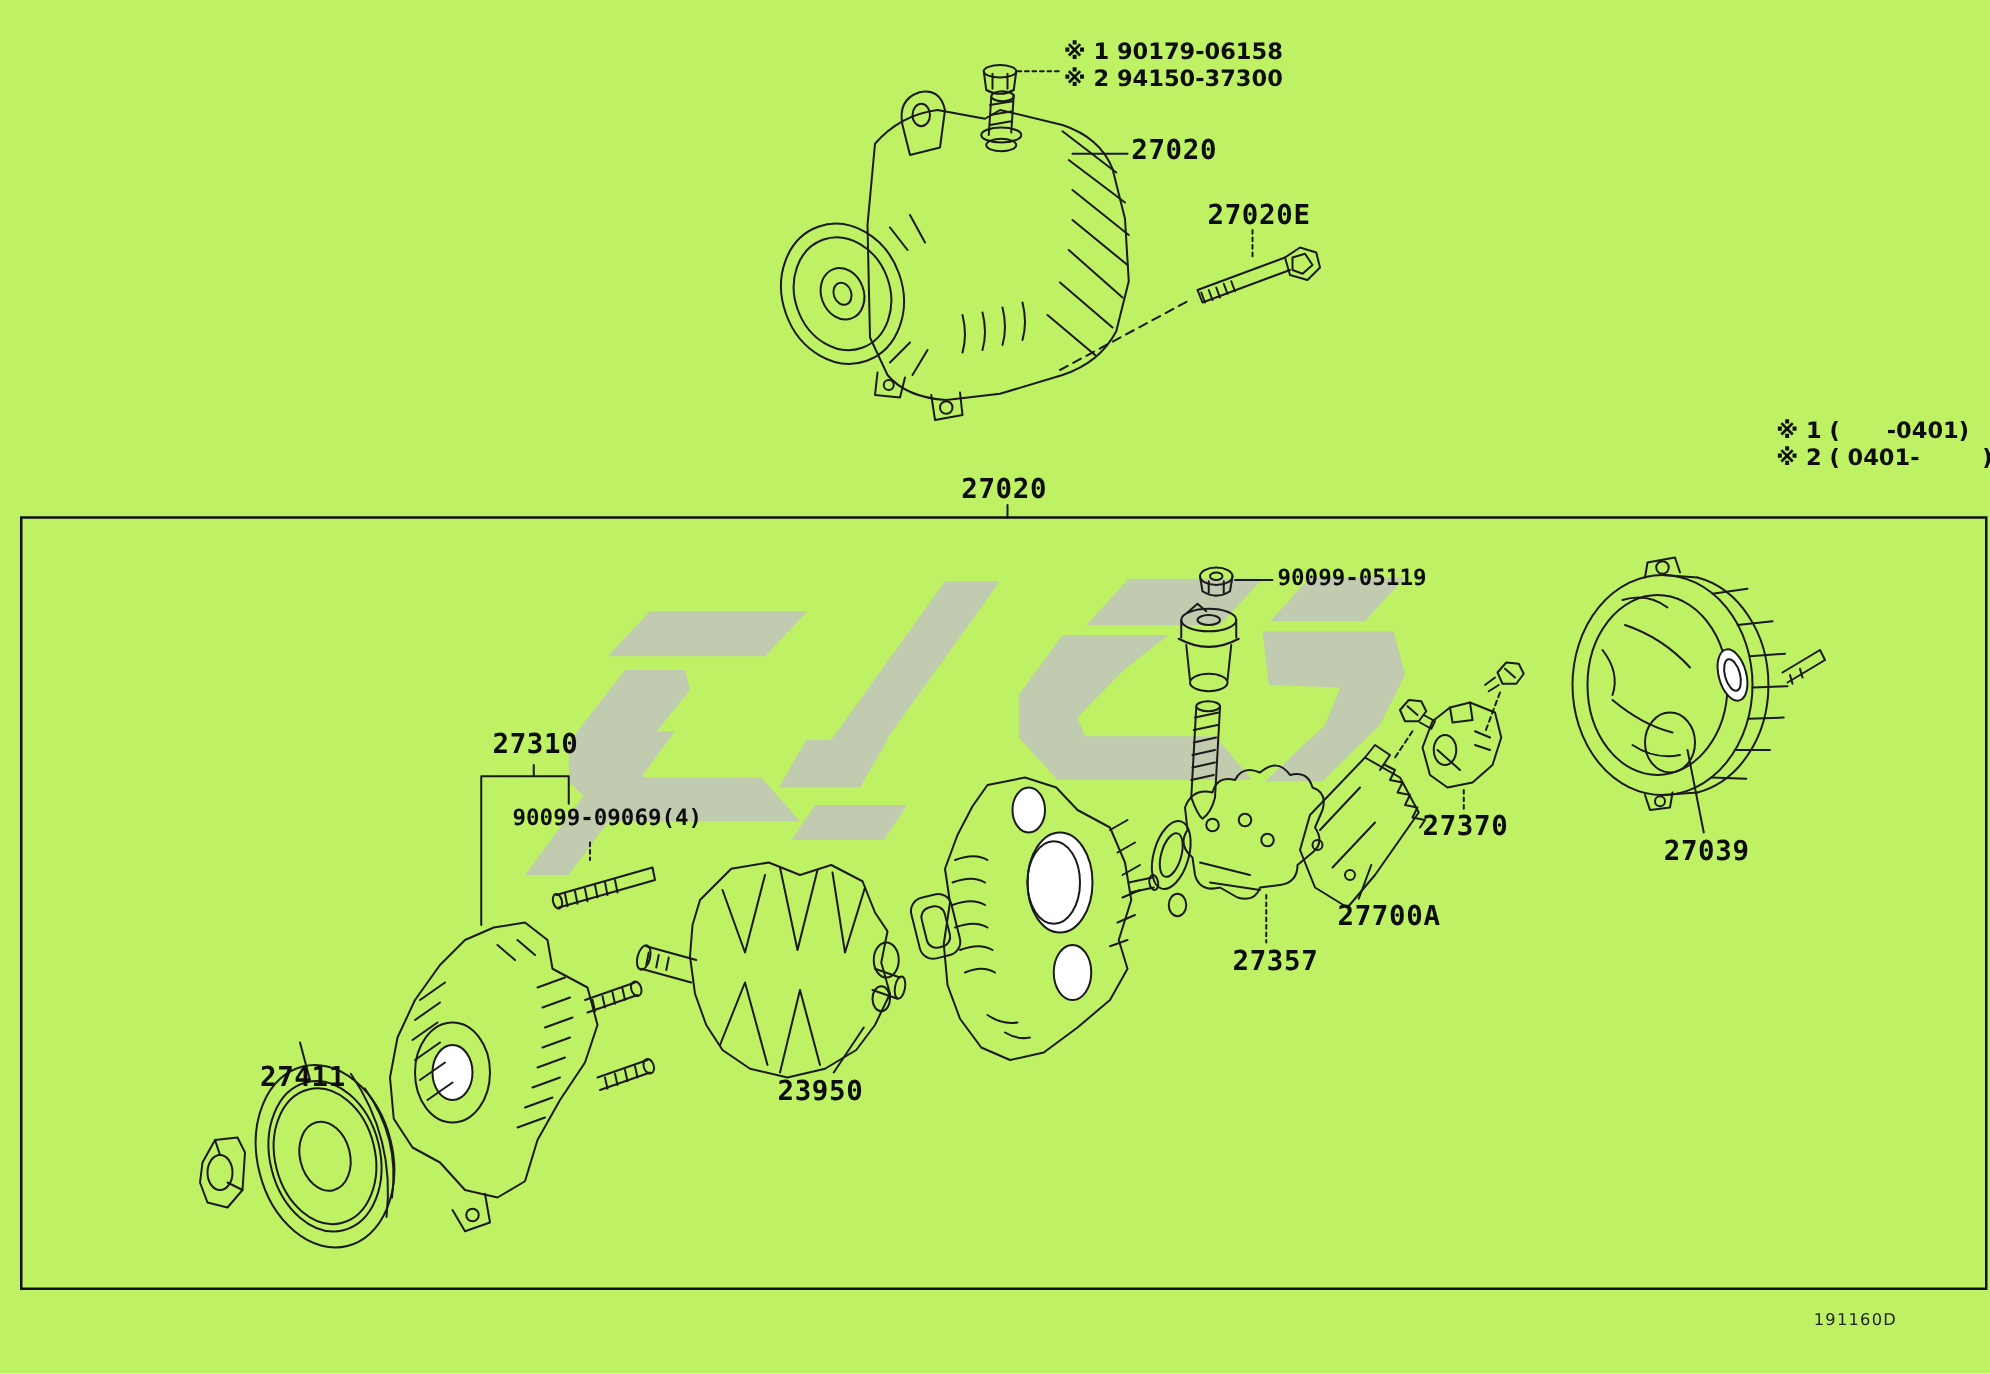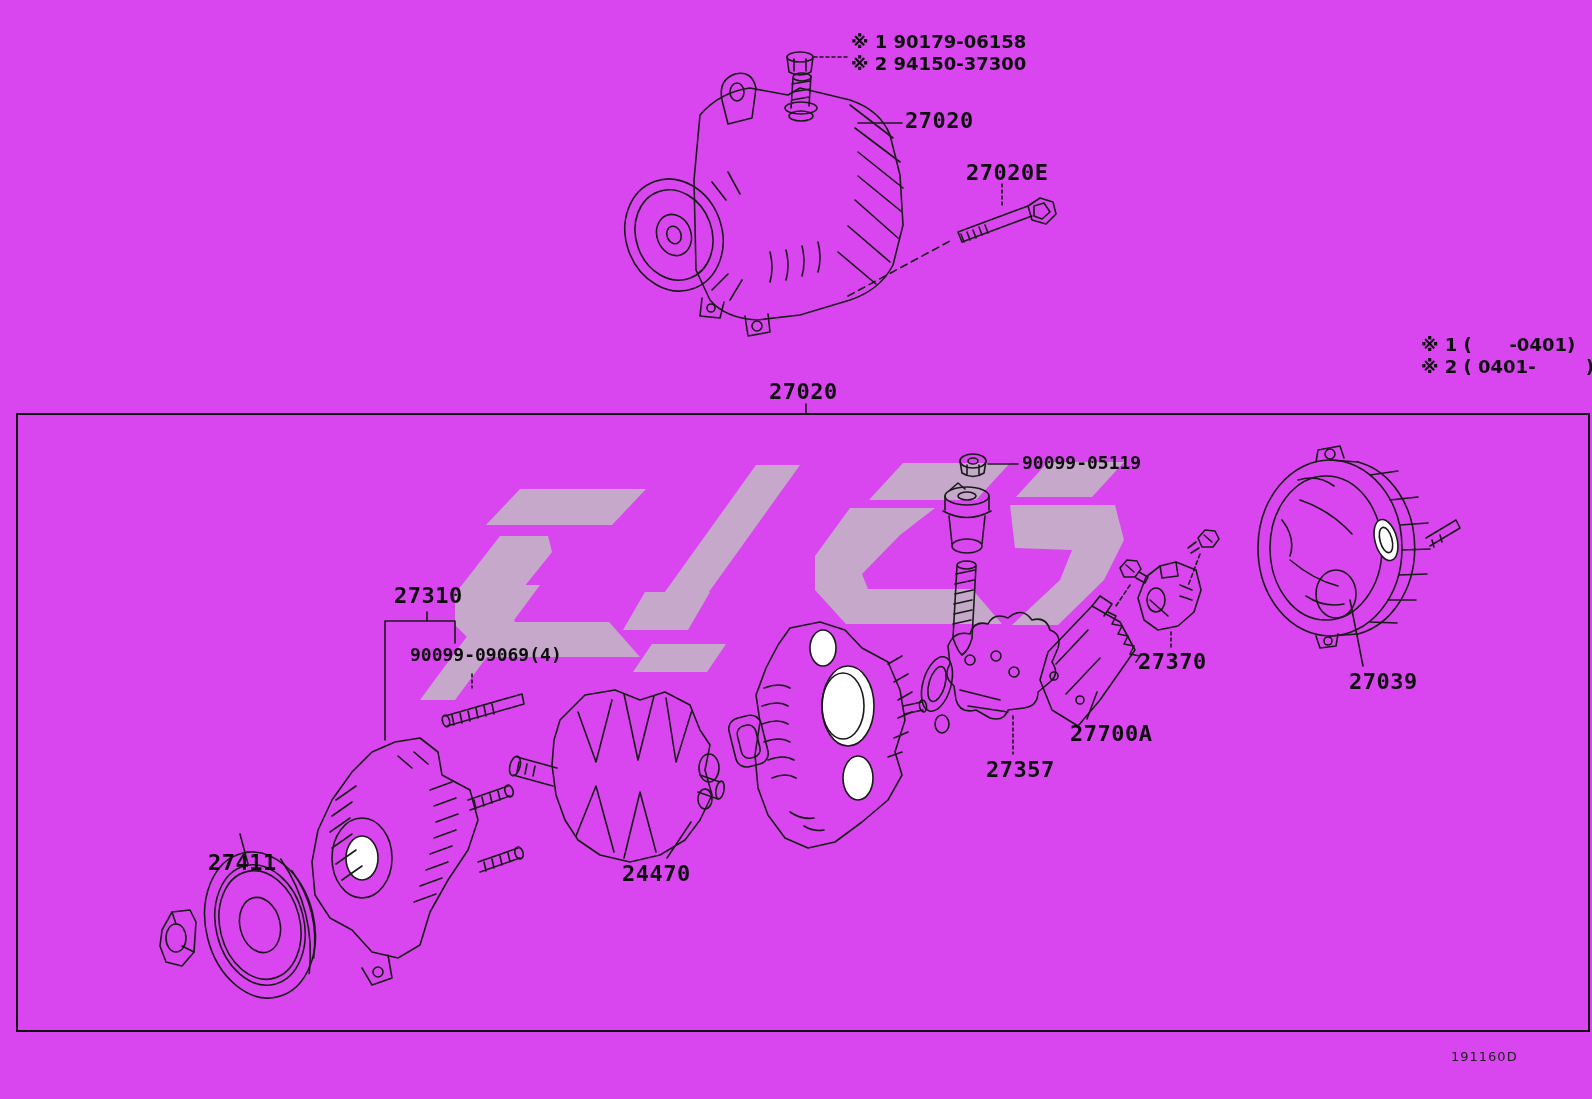--- a/index.html
+++ b/index.html
@@ -1,16 +1,16 @@
 <!DOCTYPE html>
 <html><head>
 <meta charset="utf-8">
 <style>
   html,body{margin:0;padding:0;background:#fff;}
-  .page{position:relative;width:1592px;height:1099px;background:#d946ef;overflow:hidden;
+  .page{position:relative;width:1592px;height:1099px;background:#bef264;overflow:hidden;
         font-family:"DejaVu Sans Mono", monospace;}
   .abs{position:absolute;white-space:nowrap;}
   .lbl{font-family:"DejaVu Sans Mono",monospace;font-weight:bold;font-size:22px;
        color:#0d0d0d;letter-spacing:0.5px;}
   .lbl.sm{font-size:18px;letter-spacing:0px;}
   .note{font-family:"DejaVu Sans",sans-serif;font-weight:bold;font-size:18px;
         color:#0d0d0d;white-space:pre;line-height:22px;}
   .footer{font-family:"DejaVu Sans",sans-serif;font-size:13px;color:#222;letter-spacing:1px;}
   .box-frame{position:absolute;left:16px;top:413px;width:1570px;height:615px;
              border:2.5px solid #101010;}
@@ -252,20 +252,20 @@
 
   <div class="abs note" style="left:1421px;top:334px;">※ 1 (      -0401)</div>
   <div class="abs note" style="left:1421px;top:356px;">※ 2 ( 0401-        )</div>
 
   <div class="abs lbl" style="left:769px;top:379px;">27020</div>
 
   <div class="abs lbl sm" style="left:1022px;top:452px;">90099-05119</div>
   <div class="abs lbl" style="left:394px;top:583px;">27310</div>
   <div class="abs lbl sm" style="left:410px;top:644px;">90099-09069(4)</div>
   <div class="abs lbl" style="left:208px;top:850px;">27411</div>
-  <div class="abs lbl" style="left:622px;top:861px;">24470</div>
+  <div class="abs lbl" style="left:622px;top:861px;">23950</div>
   <div class="abs lbl" style="left:986px;top:757px;">27357</div>
   <div class="abs lbl" style="left:1070px;top:721px;text-align:center;">27700A</div>
   <div class="abs lbl" style="left:1138px;top:649px;">27370</div>
-  <div class="abs lbl" style="left:1331px;top:669px;margin-left:18px;">27039</div>
+  <div class="abs lbl" style="left:1331px;top:669px;">27039</div>
 
   <div class="abs footer" style="left:1451px;top:1049px;">191160D</div>
 </div>
 
 </body></html>

